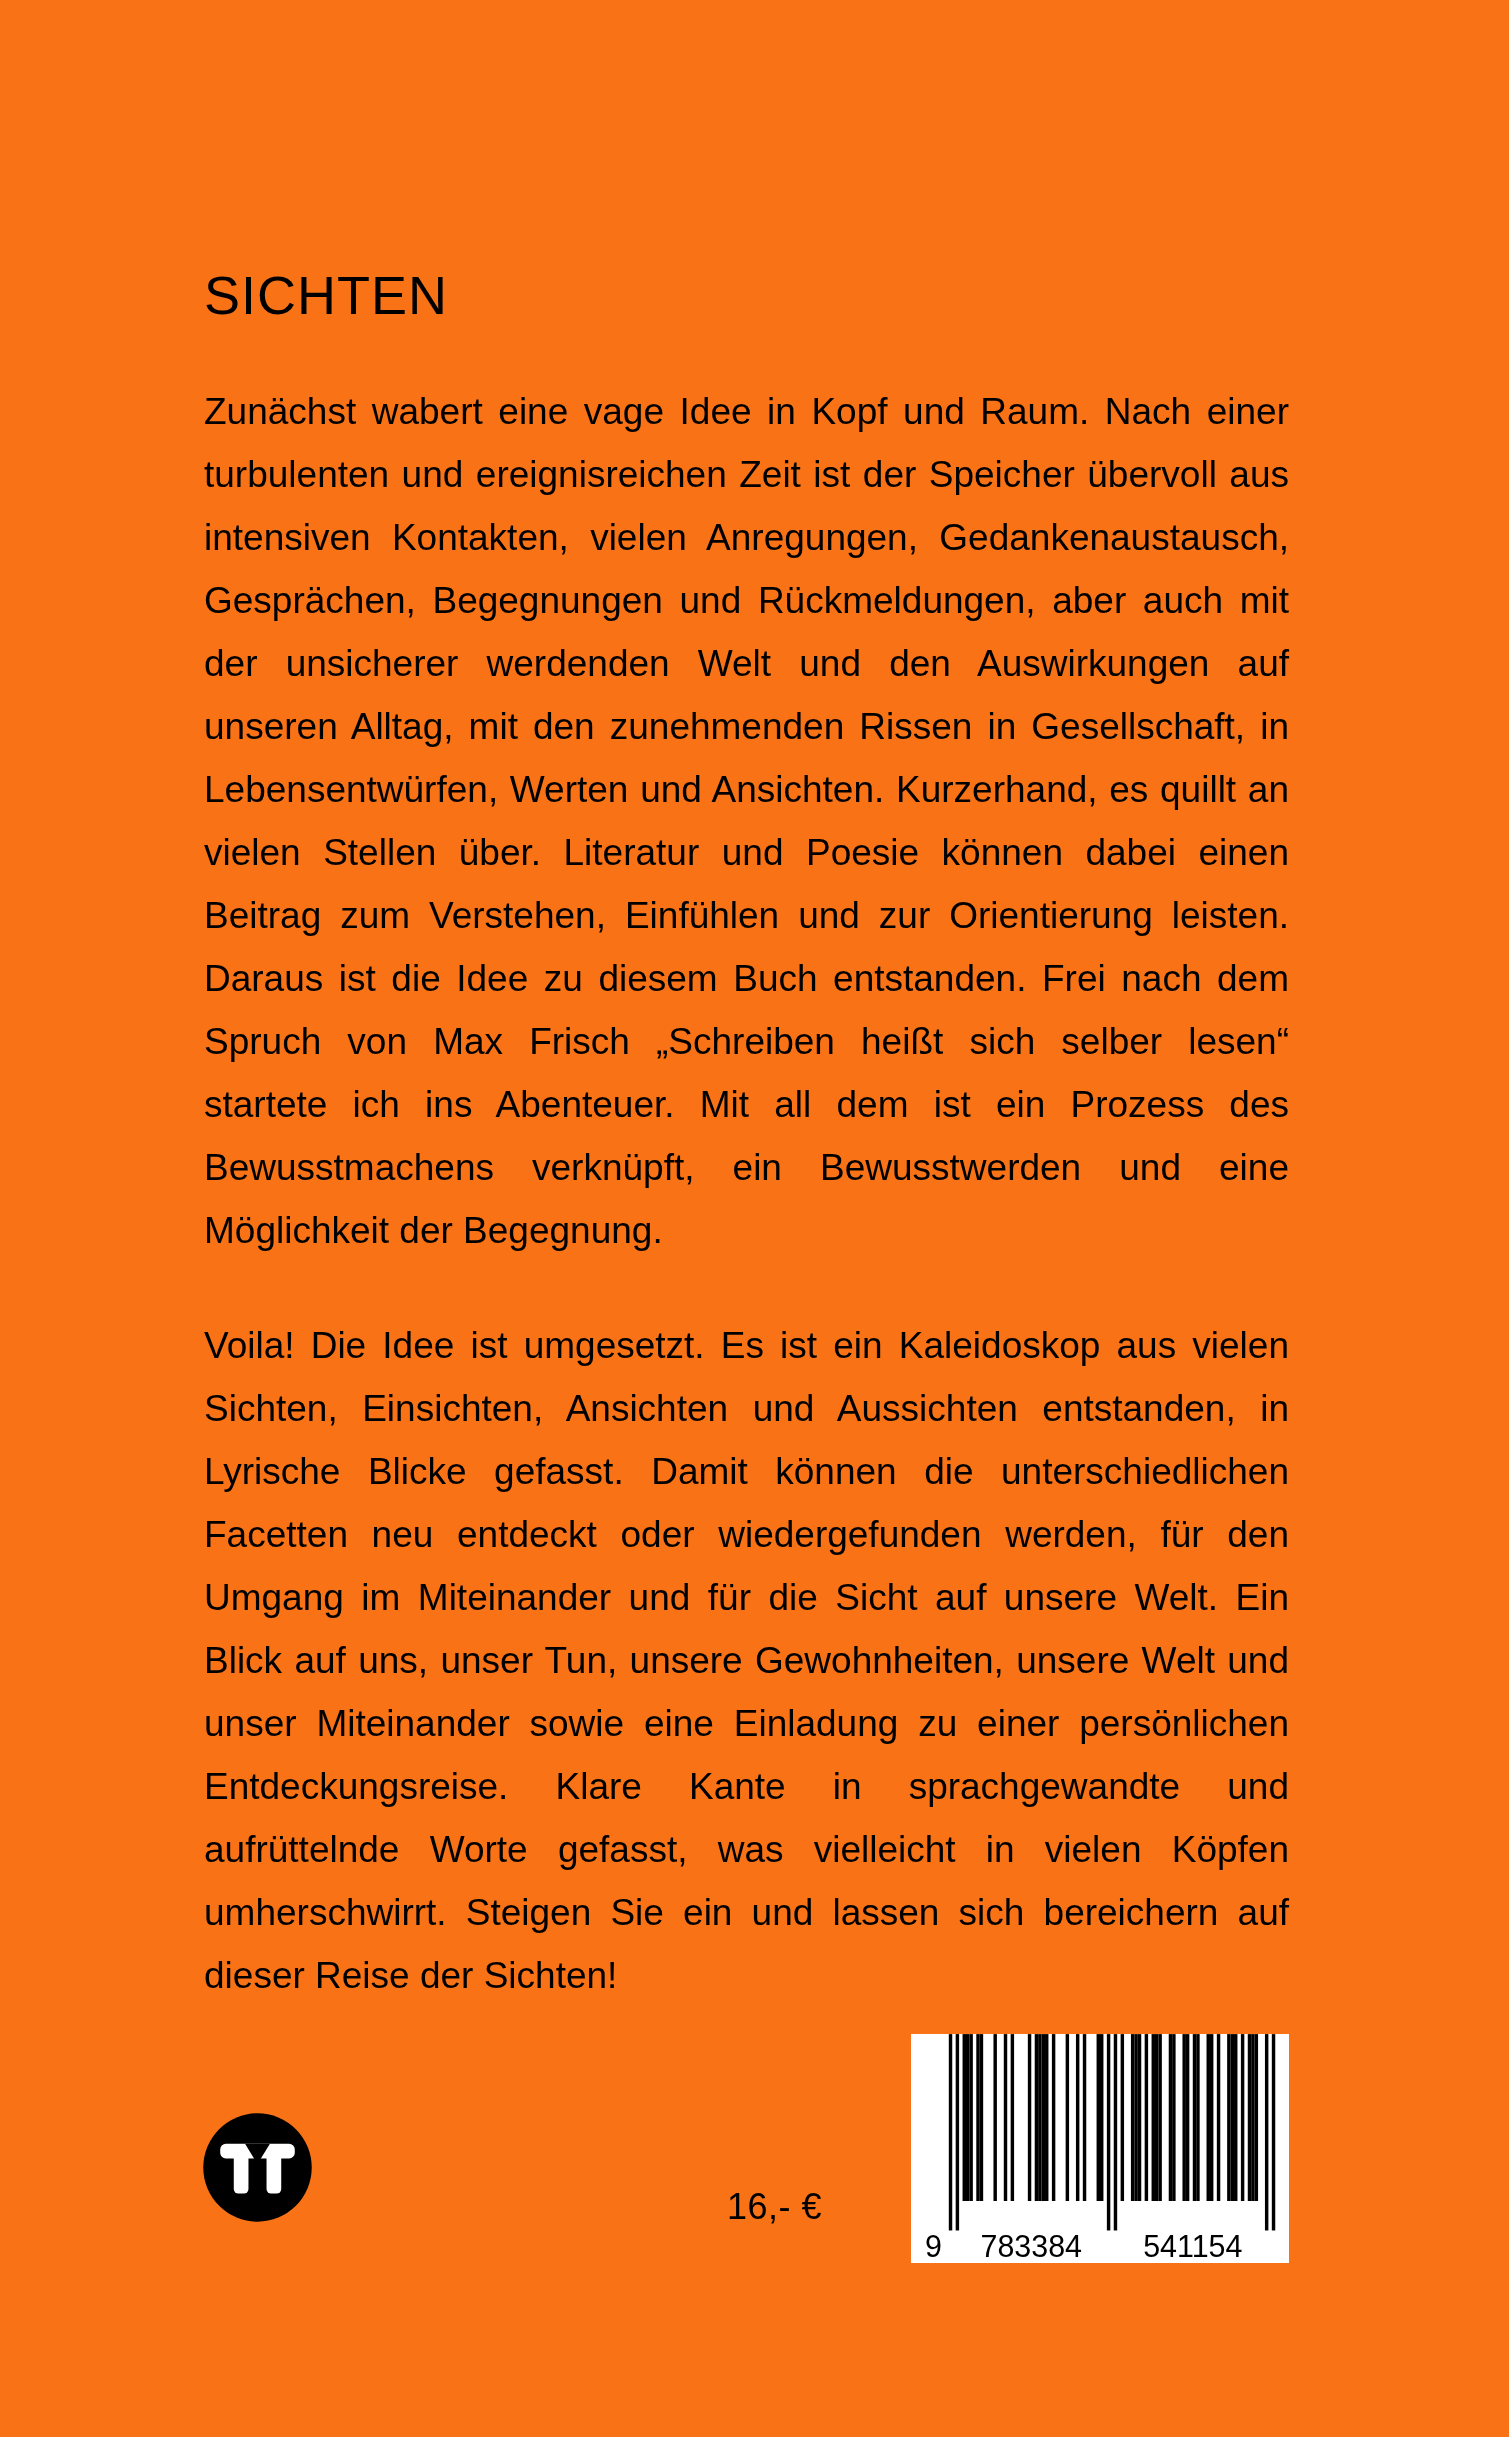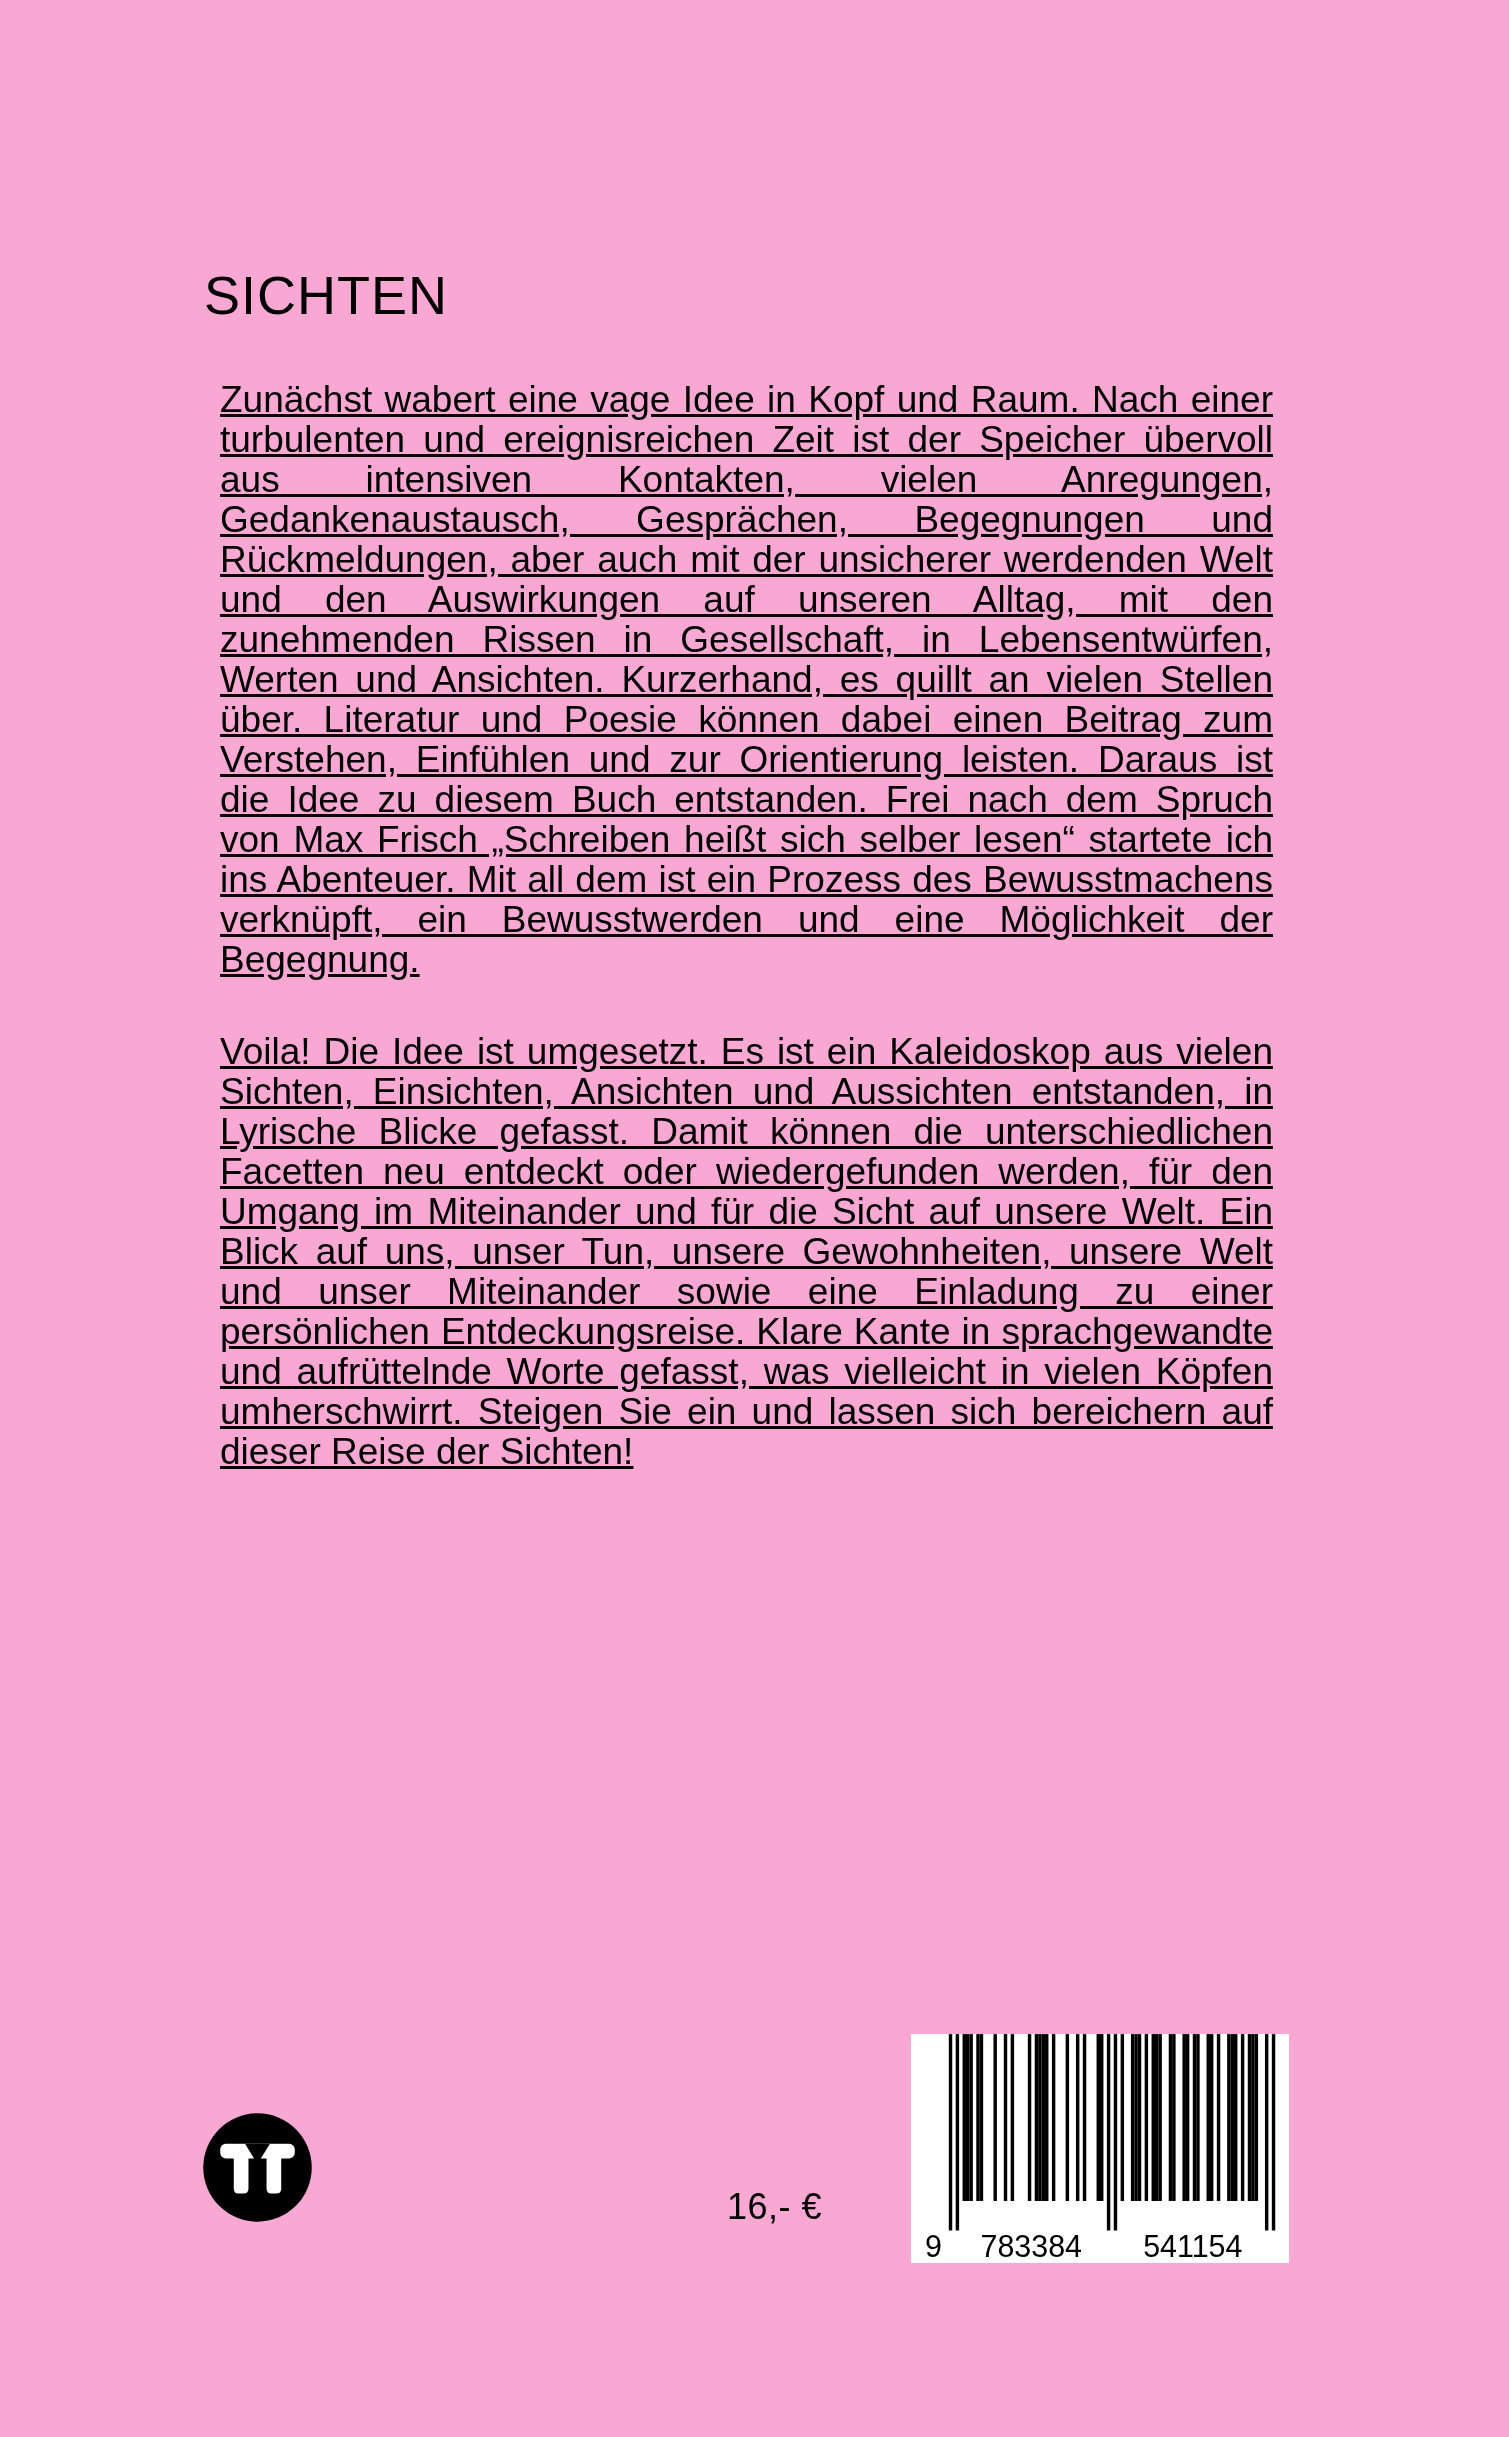--- a/index.html
+++ b/index.html
@@ -1,41 +1,40 @@
 <!DOCTYPE html>
 <html style="font-size:7.9px"><head>
 <meta charset="utf-8">
 <style>
   html,body{margin:0;padding:0;background:#ffffff;}
   .page{
     position:relative;
     width:1509px;height:2438px;
-    background:#f9a8d4;
+    background:#f97316;
     color:#000000;
     font-family:"Liberation Sans", sans-serif;
     overflow:hidden;
   }
   .content{
     position:absolute;
     left:204px;top:268px;
     width:1085px;
   }
   .title{
     font-size:54px;
     font-weight:400;
     letter-spacing:1px;
     line-height:1;
     margin:0 0 58px 0;
   }
   .para{
     font-size:37px;
-    line-height:40px;
+    line-height:63px;
     text-align:justify;
-    margin:16px;
-    text-decoration:underline;
+    margin:0;
   }
   .para + .para{margin-top:52px;}
   .logo{
     position:absolute;
     left:201px;top:2111px;
     width:113px;height:113px;
   }
   .logo svg{display:block;width:100%;height:100%;}
   .price{
     position:absolute;

